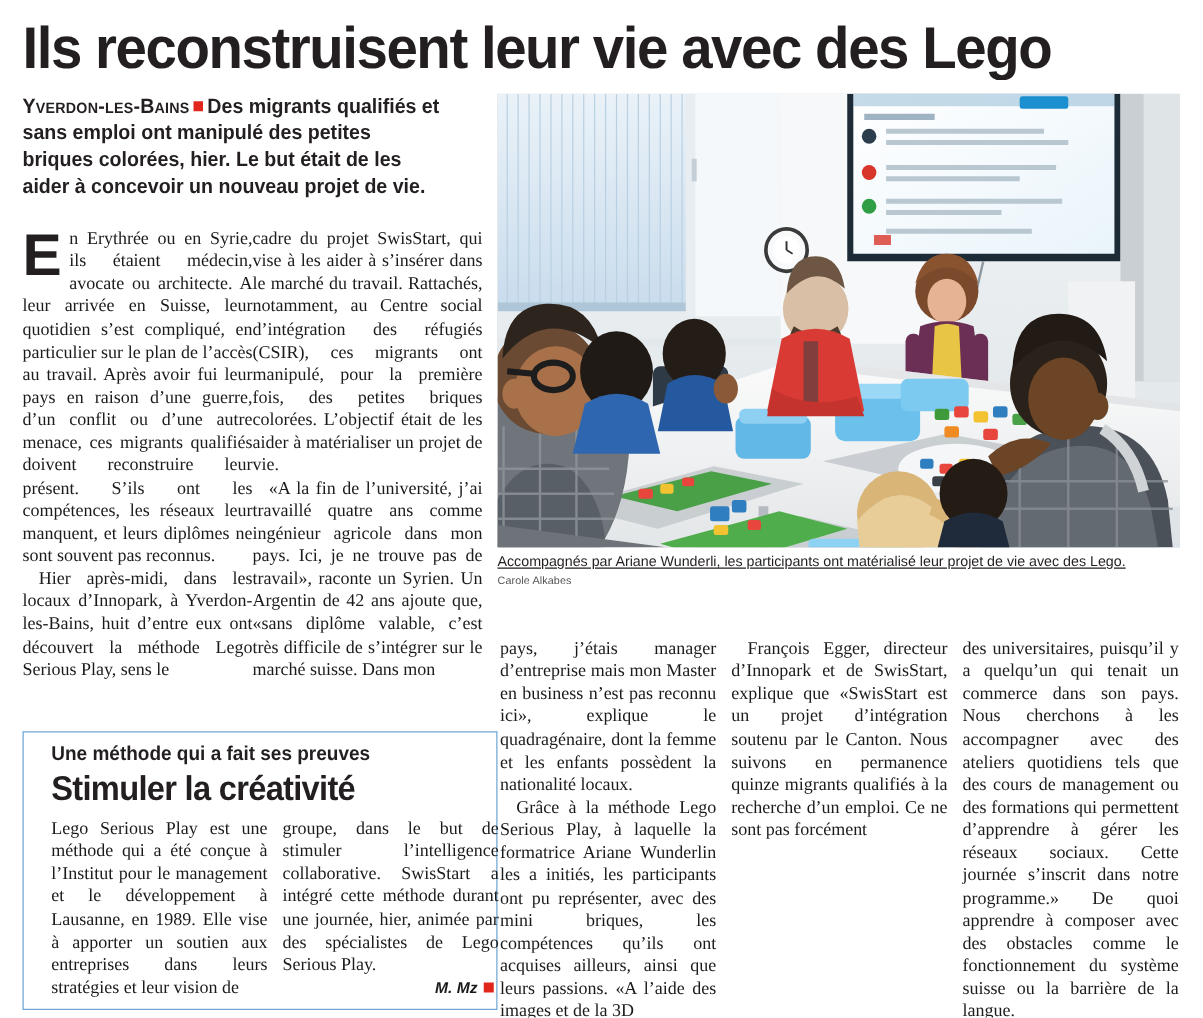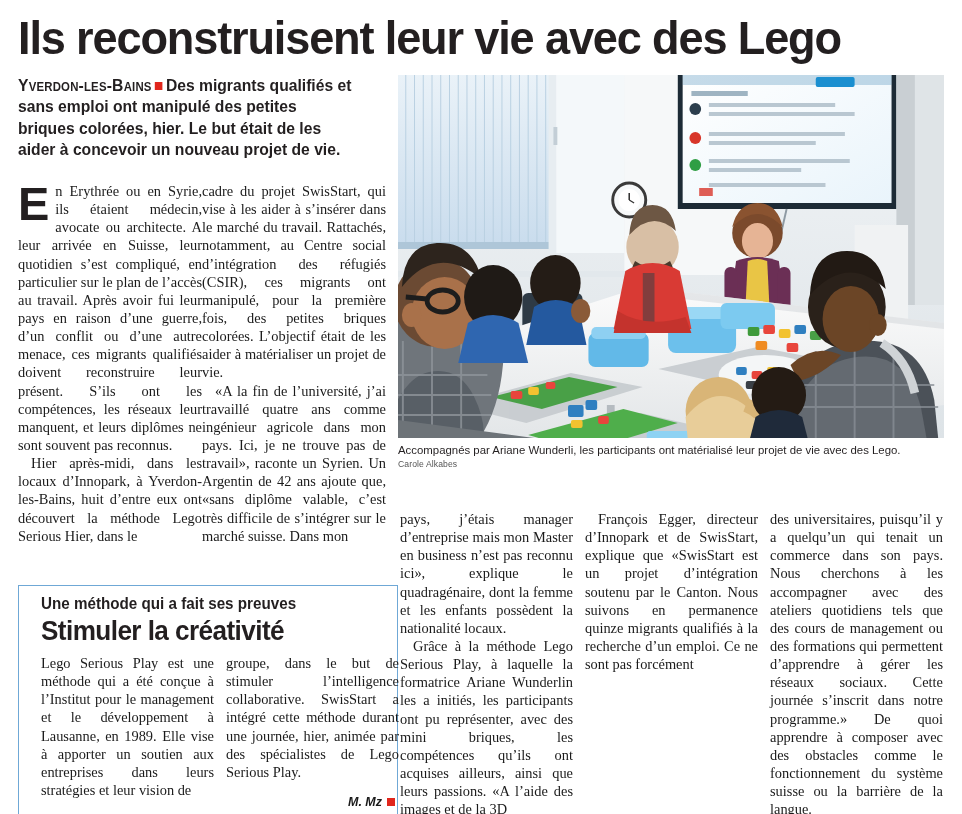--- a/index.html
+++ b/index.html
@@ -84,20 +84,21 @@
     background: #cfd6da;
   }
   .photo svg { display: block; width: 100%; height: 100%; }
 
   .caption {
     font-family: "Liberation Sans", sans-serif;
     font-size: 11.4px;
     line-height: 1.25;
     color: #231f20;
     padding-top: 5px;
+    text-decoration: underline;
   }
   .credit {
     font-family: "Liberation Sans", sans-serif;
     font-size: 8.6px;
     color: #555;
     text-align: left;
     padding-top: 2px;
     letter-spacing: 0.1px;
   }
 
@@ -172,21 +173,21 @@
     gap: 12px;
     margin-top: 7px;
   }
   .sidebox-cols .col { width: 173px; flex: 0 0 173px; }
   .byline-small {
     font-family: "Liberation Sans", sans-serif;
     font-size: 12.5px;
     font-weight: bold;
     font-style: italic;
     text-align: right;
-    margin-top: 14px;
+    margin-top: 2px;
   }
   .byline-small .redsq { vertical-align: 0px; margin-left: 5px; }
 
   
   .lower-cols {
     position: absolute;
     left: 400px;
     top: 496px;
     width: 544px;
     display: flex;
@@ -443,21 +444,21 @@
         </svg>
       </div>
       <div class="caption">Accompagnés par Ariane Wunderli, les participants ont matérialisé leur projet de vie avec des Lego.</div>
       <div class="credit">Carole Alkabes</div>
     </div>
   </div>
 
   <div class="upper-cols">
     <div class="col bodytext">
       <p class="first dropcap">En Erythrée ou en Syrie, ils étaient médecin, avocate ou architecte. A leur arrivée en Suisse, leur quotidien s’est compliqué, en particulier sur le plan de l’accès au travail. Après avoir fui leur pays en raison d’une guerre, d’un conflit ou d’une autre menace, ces migrants qualifiés doivent reconstruire leur présent. S’ils ont les compétences, les réseaux leur manquent, et leurs diplômes ne sont souvent pas reconnus.</p>
-      <p>Hier après-midi, dans les locaux d’Innopark, à Yverdon-les-Bains, huit d’entre eux ont découvert la méthode Lego Serious Hier, dans le</p>
+      <p>Hier après-midi, dans les locaux d’Innopark, à Yverdon-les-Bains, huit d’entre eux ont découvert la méthode Lego Serious Play, sens le</p>
     </div>
     <div class="col bodytext">
       <p class="first">cadre du projet SwisStart, qui vise à les aider à s’insérer dans le marché du travail. Rattachés, notamment, au Centre social d’intégration des réfugiés (CSIR), ces migrants ont manipulé, pour la première fois, des petites briques colorées. L’objectif était de les aider à matérialiser un projet de vie.</p>
       <p>«A la fin de l’université, j’ai travaillé quatre ans comme ingénieur agricole dans mon pays. Ici, je ne trouve pas de travail», raconte un Syrien. Un Argentin de 42 ans ajoute que, «sans diplôme valable, c’est très difficile de s’intégrer sur le marché suisse. Dans mon</p>
     </div>
   </div>
 
   <div class="sidebox">
     <div class="sidebox-kicker">Une méthode qui a fait ses preuves</div>
     <div class="sidebox-title">Stimuler la créativité</div>

